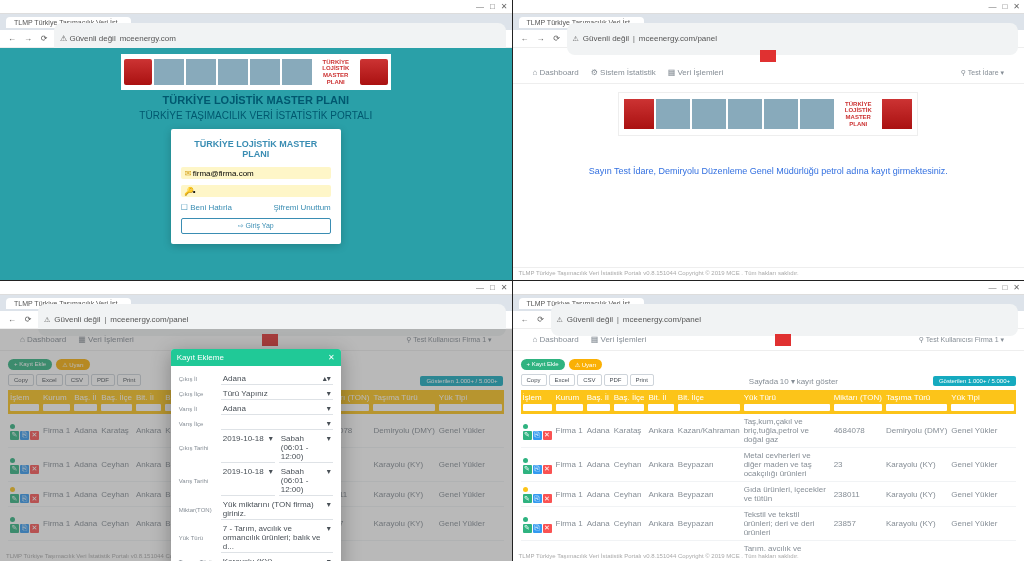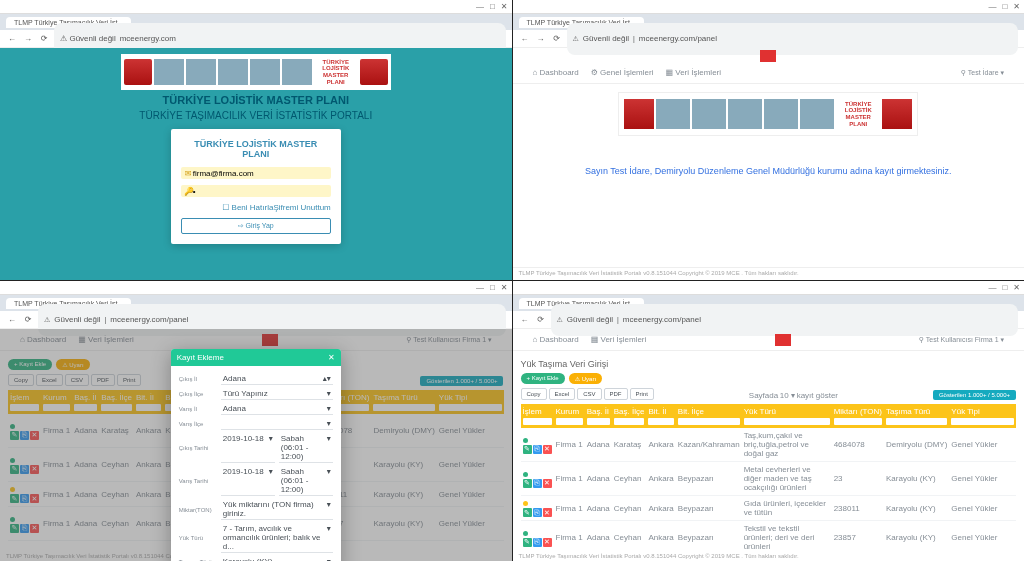--- a/index.html
+++ b/index.html
@@ -18,21 +18,21 @@
 .p1 .banner{background:#fff;margin:6px auto 4px;width:270px;height:36px;display:flex;align-items:center;justify-content:center;gap:2px}
 .p1 .banner .logo{width:28px;height:26px;background:linear-gradient(#c33,#a11);border-radius:2px}
 .p1 .banner .img{width:30px;height:26px;background:#8ab}
 .p1 .banner .txt{font-size:6px;color:#c33;text-align:center;width:44px;line-height:1.1;font-weight:bold}
 .p1 h1{color:#01586f;text-align:center;font-size:11px;font-weight:bold;margin:4px 0}
 .p1 h2{color:#01586f;text-align:center;font-size:10px;font-weight:normal;margin-bottom:8px}
 .p1 .card{background:#fff;width:170px;margin:6px auto;border-radius:2px;padding:10px;box-shadow:0 2px 8px rgba(0,0,0,.2)}
 .p1 .card h3{color:#3a8db3;text-align:center;font-size:9px;margin-bottom:8px}
 .p1 .field{background:#fef6c8;border-radius:2px;height:12px;margin-bottom:6px;display:flex;align-items:center;padding:0 4px;font-size:7px}
 .p1 .field .icon{width:8px;color:#d4a017}
-.p1 .links{display:flex;justify-content:flex-end;font-size:6px;margin:6px 0}
+.p1 .links{display:flex;justify-content:space-between;font-size:6px;margin:6px 0}
 .p1 .links a{color:#3a8db3}
 .p1 .loginbtn{border:1px solid #3a8db3;border-radius:2px;text-align:center;padding:3px;font-size:7px;color:#3a8db3}
 .p1 .footer{position:absolute;bottom:6px;left:6px;right:6px;color:#01586f;font-size:7px;display:flex;align-items:center;gap:4px}
 .p1 .footer .mce{background:#fff;padding:1px 4px;font-weight:bold;color:#3a7}
 
 
 .p2 .topbar{height:22px;border-bottom:1px solid #eee;display:flex;align-items:center;justify-content:space-between;padding:0 20px}
 .p2 .menu{display:flex;gap:12px;font-size:7px;color:#868e96}
 .p2 .menu span{display:flex;align-items:center;gap:2px}
 .p2 .user{font-size:7px;color:#868e96;display:flex;align-items:center;gap:4px}
@@ -150,36 +150,36 @@
     <span class="navbtn">←</span>
     <span class="navbtn">→</span>
     <span class="navbtn">⟳</span>
     <div class="addr">⚠ <span>Güvenli değil</span> | <span>mceenergy.com/panel</span></div>
   </div>
   <div class="content p2">
     <div class="redbox"></div>
     <div class="topbar">
       <div class="menu">
         <span>⌂ Dashboard</span>
-        <span>⚙ Genel İşlemleri</span>
+        <span>⚙ Sistem İstatistik</span>
         <span>▦ Veri İşlemleri</span>
       </div>
       <div class="user">⚲  Test İdare ▾</div>
     </div>
     <div class="banner2">
       <div class="logo"></div>
       <div class="img"></div>
         <div class="img"></div>
         <div class="img"></div>
         <div class="img"></div>
         <div class="img"></div>
       <div class="txt">TÜRKİYE LOJİSTİK MASTER PLANI</div>
       <div class="logo"></div>
     </div>
-    <div class="welcome">Sayın Test İdare, Demiryolu Düzenleme Genel Müdürlüğü kurumu adına kayıt girmektesiniz.</div>
+    <div class="welcome">Sayın Test İdare, Demiryolu Düzenleme Genel Müdürlüğü petrol adına kayıt girmektesiniz.</div>
     <div class="foot">TLMP Türkiye Taşımacılık Veri İstatistik Portalı v0.8.151044 Copyright © 2019 MCE . Tüm hakları saklıdır.</div>
   </div>
 </div>
 
 <div class="pane">
   <div class="titlebar">
       <span>—</span>
       <span>□</span>
       <span>✕</span>
     </div>
@@ -418,21 +418,20 @@
   <div class="content p4">
     <div class="topbar2">
       <div class="menu">
           <span>⌂ Dashboard</span>
           <span>▦ Veri İşlemleri</span>
         </div>
       <div class="redbox"></div>
       <div class="user">⚲  Test Kullanıcısı Firma 1 ▾</div>
     </div>
     <div class="gridarea">
-      <div class="gridtitle">Yük Taşıma Veri Girişi</div>
       <div class="pills">
         <span class="pill green">+ Kayıt Ekle</span>
         <span class="pill orange">⚠ Uyarı</span>
       </div>
       <div class="toolbar">
         <div class="btns" id="btns4">
             <span class="btn">Copy</span>
             <span class="btn">Excel</span>
             <span class="btn">CSV</span>
             <span class="btn">PDF</span>

